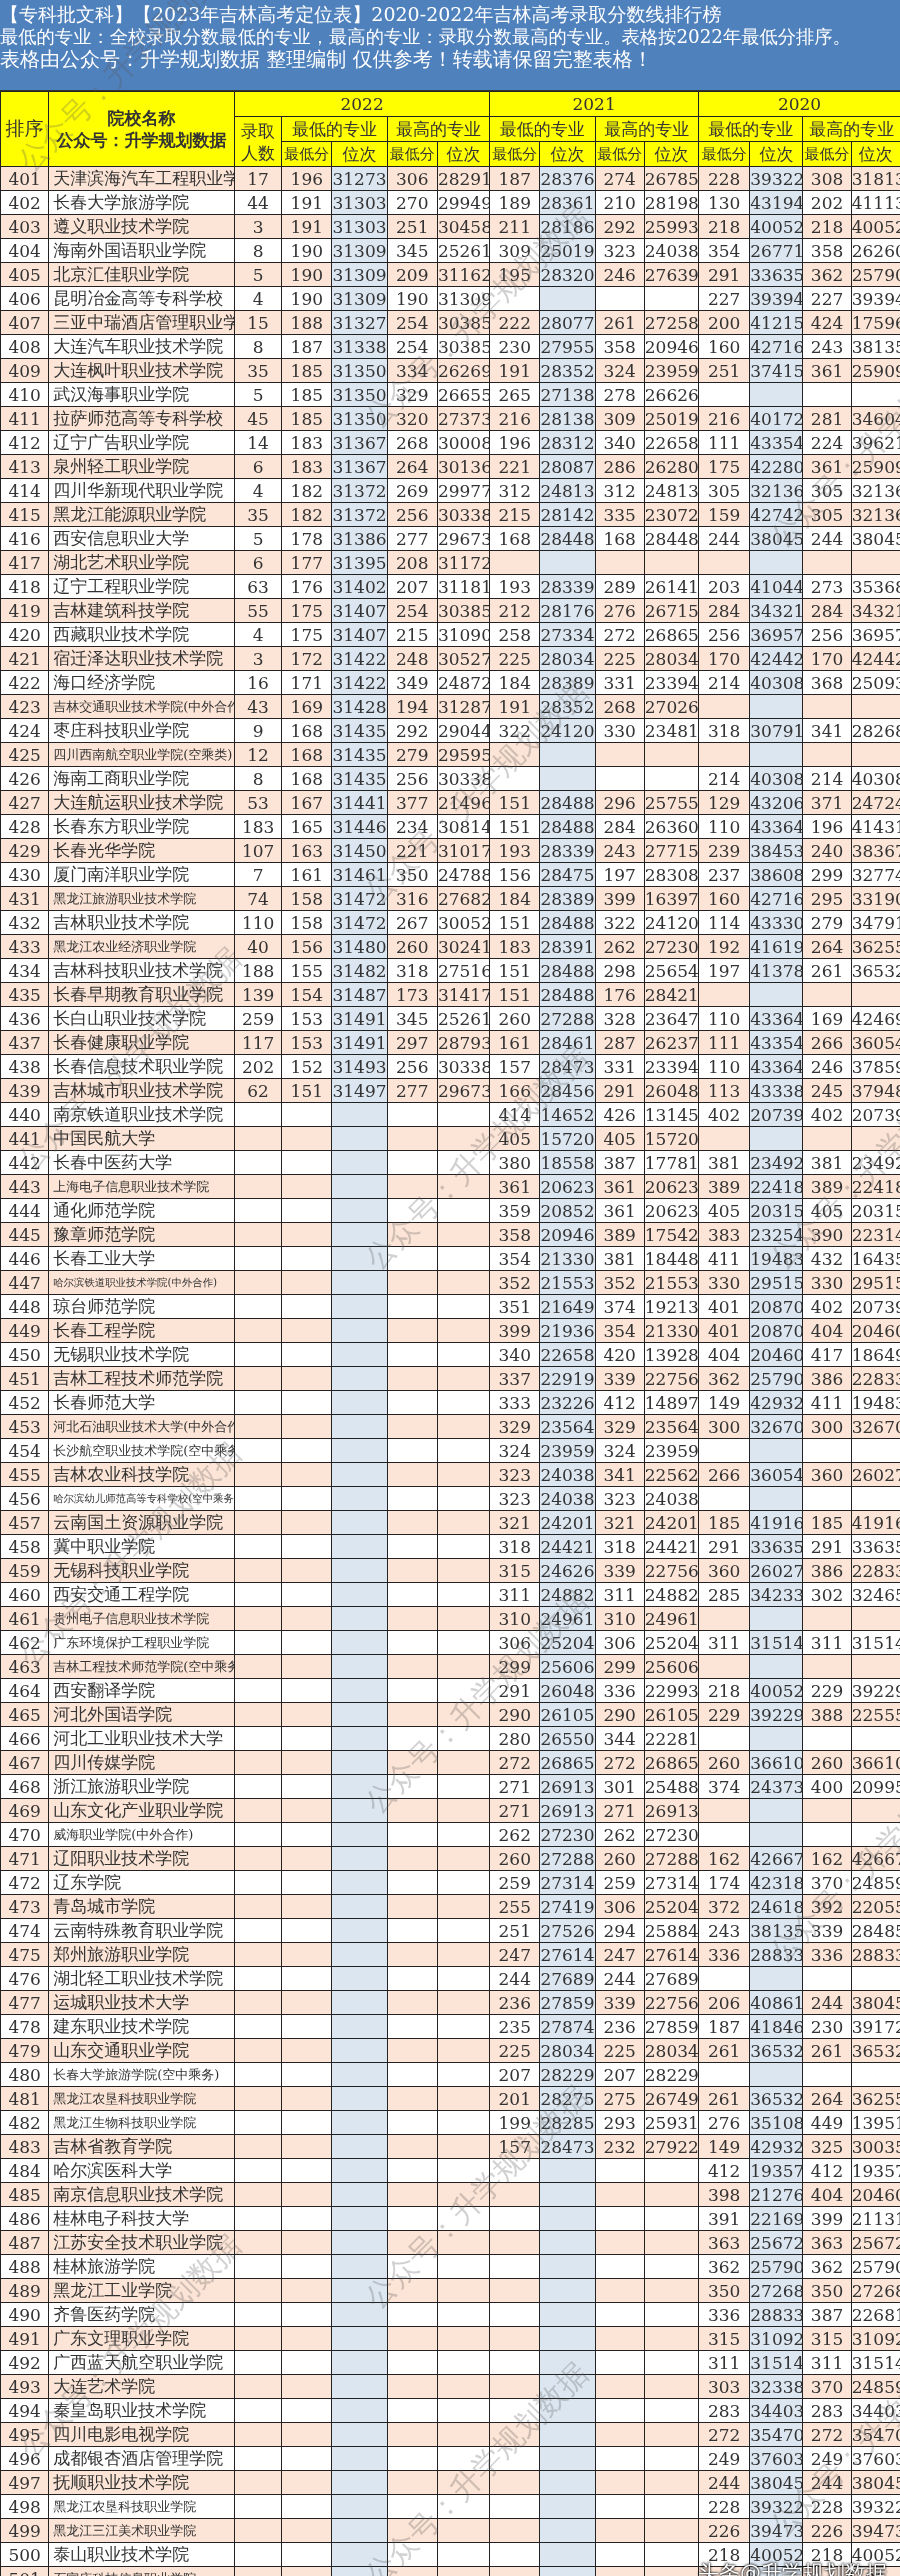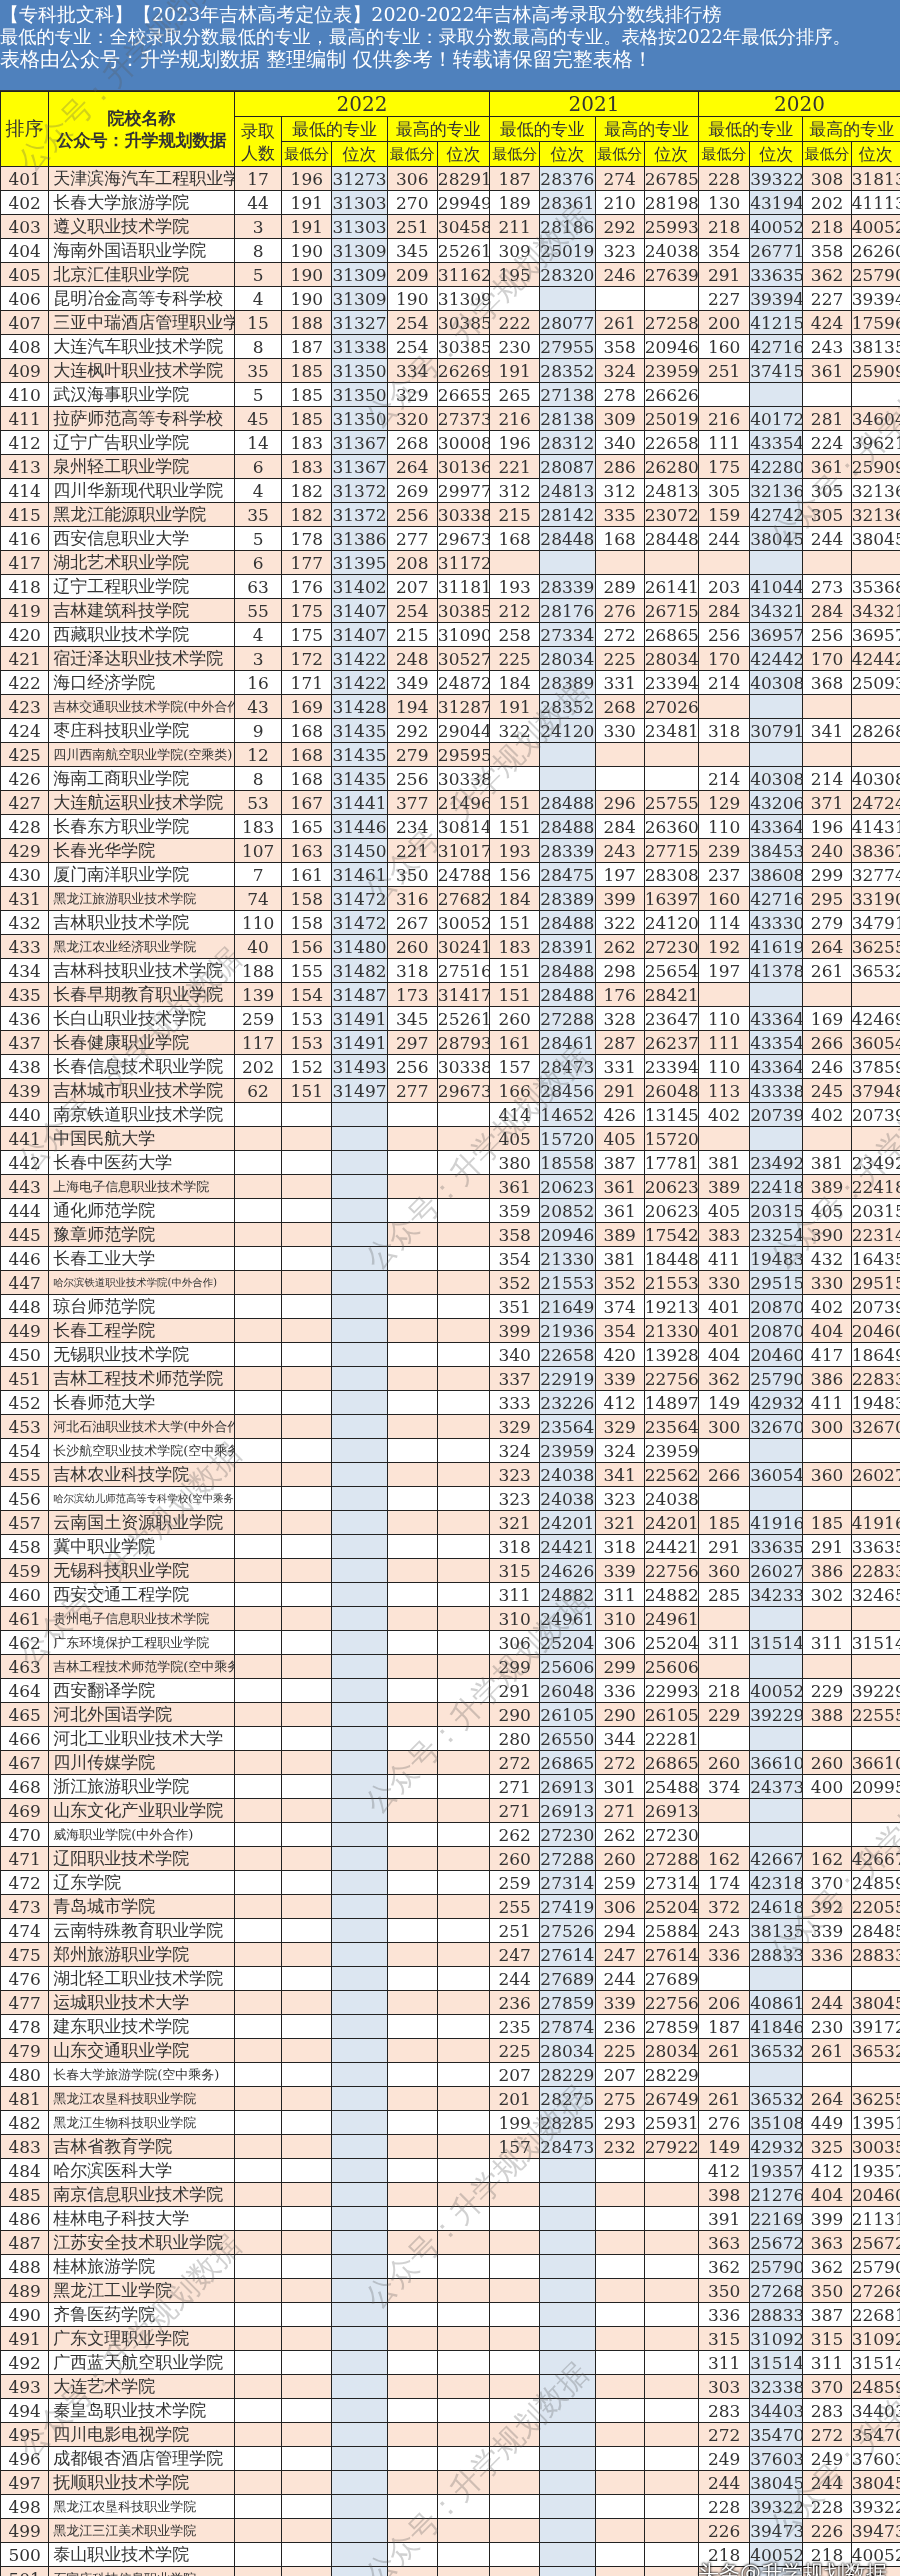--- a/index.html
+++ b/index.html
@@ -5,21 +5,21 @@
   html,body{margin:0;padding:0;background:#fff;}
   body{width:901px;font-family:"DejaVu Serif","Liberation Serif",serif;}
   #sheet{width:901px;position:relative;overflow:hidden;}
   .banner{background:#4f81bd;color:#fff;text-align:left;border-bottom:1px solid #333;}
   .banner .l1{font-size:19px;line-height:24px;padding-top:2px;}
   .banner .l2{font-size:18.3px;line-height:22px;}
   .banner .l3{font-size:20px;line-height:22px;padding-bottom:20px;}
   table{border-collapse:collapse;table-layout:fixed;width:901px;}
   td,th{border:1px solid #222;padding:0;text-align:center;overflow:hidden;white-space:nowrap;font-weight:normal;}
   thead th{background:#ffff00;color:#333;}
-  thead .yr{font-size:20px;height:24px;}
+  thead .yr{font-size:17px;height:24px;}
   thead .grp{font-size:17px;height:24px;margin-top:8px;}
   thead .sub{font-size:15px;height:24px;}
   thead .sub.big{font-size:17px;}
   thead .rk{font-size:19px;}
   thead .nm{font-size:17px;line-height:22px;font-weight:bold;}
   thead .cnt{font-size:17px;line-height:22px;}
   tbody td{height:23px;font-size:17px;color:#333;font-family:"DejaVu Serif","Liberation Serif",serif;}
   tbody tr.odd td{background:#fce4d6;}
   tbody tr.even td{background:#fff;}
   tbody td.hl{background:#dce6f1 !important;}

